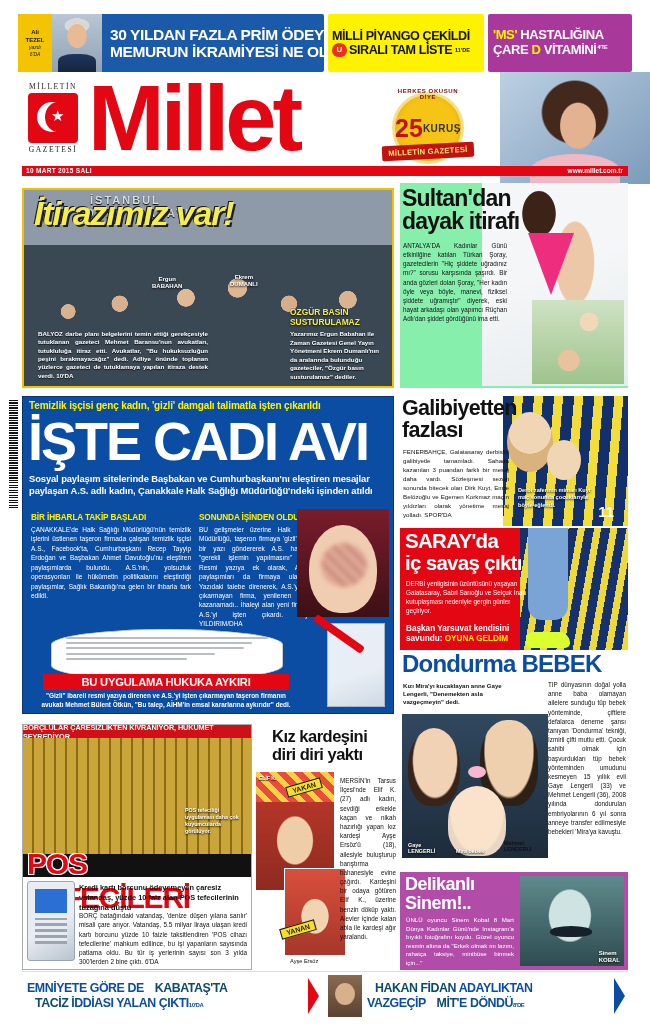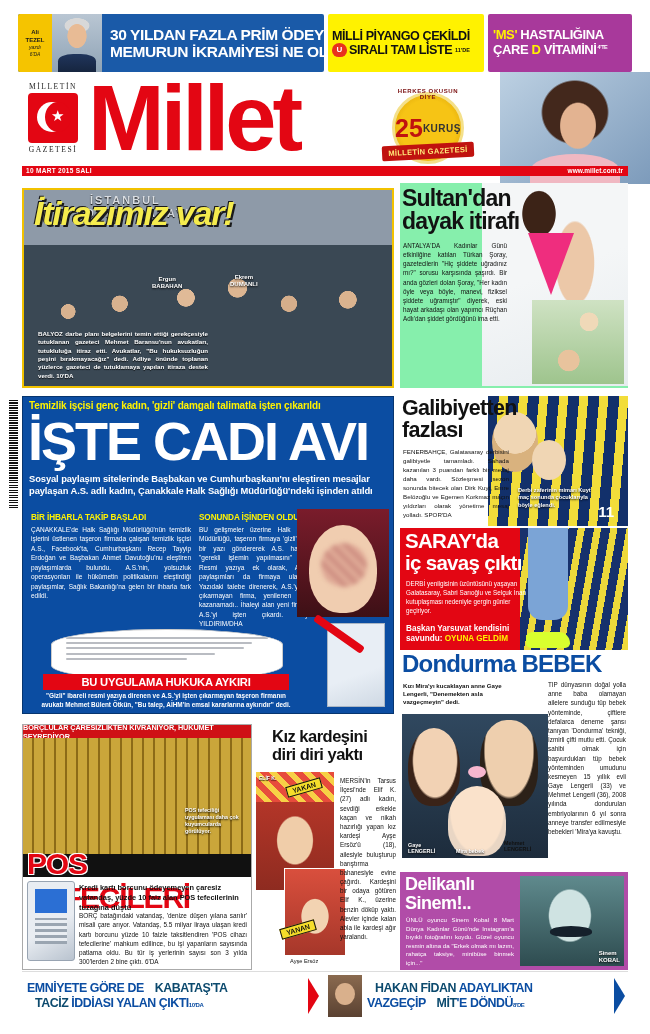--- a/index.html
+++ b/index.html
@@ -193,21 +193,21 @@
   .sc-foot { position: absolute; left: 18px; top: 295px; width: 250px; color: #fff; font-size: 6.4px; line-height: 1.4; text-align: center; font-weight: bold; }
   .sc-pen {
     position: absolute; right: 8px; top: 226px; width: 58px; height: 84px;
     background: linear-gradient(160deg, #e8eef5 0 60%, #cfd9e4 100%); border: 1px solid #aab6c4;
   }
   .sc-pen::after { content: ""; position: absolute; left: -18px; top: 6px; width: 58px; height: 8px; background: #e30613; transform: rotate(35deg); border-radius: 3px; }
 
   
   .story-d { position: absolute; left: 400px; top: 396px; width: 228px; height: 130px; overflow: hidden; background: #fff; }
   .sd-photo {
-    position: absolute; right: 0; top: 0; width: 140px; height: 130px;
+    position: absolute; right: 0; top: 0; width: 125px; height: 130px;
     background:
       repeating-linear-gradient(95deg, #12306b 0 11px, #f2dd3a 11px 20px),
       #12306b;
   }
   .sd-photo::before { content: ""; position: absolute; left: 4px; top: 16px; width: 46px; height: 60px; border-radius: 50%;
     background: radial-gradient(circle at 50% 34%, #f0d6b4 0 46%, #d9b27e 47% 100%); }
   .sd-photo::after { content: ""; position: absolute; left: 44px; top: 44px; width: 34px; height: 40px; border-radius: 50%; background: #f0d6b4; }
   .sd-num { position: absolute; right: 14px; bottom: 6px; color: #fff; font-size: 15px; font-weight: bold; }
   .sd-title { position: absolute; left: 2px; top: 2px; font-size: 21.5px; font-weight: bold; color: #111; line-height: 1.02; letter-spacing: -0.7px; }
   .sd-text { position: absolute; left: 3px; top: 52px; width: 106px; font-size: 6.2px; line-height: 1.45; color: #111; text-align: justify; }
@@ -392,20 +392,24 @@
   <div class="story-a">
     <div class="sa-bg"></div>
     <div class="sa-sign">İSTANBUL</div>
     <div class="sa-sign2">ADALET SARAYI</div>
     <div class="sa-title">İtirazımız var!</div>
     <div class="sa-lbl a" style="white-space:pre-line">Ergun
 BABAHAN</div>
     <div class="sa-lbl b" style="white-space:pre-line">Ekrem
 DUMANLI</div>
     <div class="sa-text">BALYOZ darbe planı belgelerini temin ettiği gerekçesiyle tutuklanan gazeteci Mehmet Baransu'nun avukatları, tutukluluğa itiraz etti. Avukatlar, "Bu hukuksuzluğun peşini bırakmayacağız" dedi. Adliye önünde toplanan yüzlerce gazeteci de tutuklamaya yapılan itiraza destek verdi. 10'DA</div>
+    <div class="sa-side">
+      <div class="h">ÖZGÜR BASIN SUSTURULAMAZ</div>
+      <div class="p">Yazarımız Ergun Babahan ile Zaman Gazetesi Genel Yayın Yönetmeni Ekrem Dumanlı'nın da aralarında bulunduğu gazeteciler, "Özgür basın susturulamaz" dediler.</div>
+    </div>
   </div>
 
   <div class="story-b">
     <div class="sb-photo"></div>
     <div class="sb-photo2"></div>
     <div class="sb-title">
       <div>Sultan'dan</div>
       <div>dayak itirafı</div>
     </div>
     <div class="sb-text">ANTALYA'DA Kadınlar Günü etkinliğine katılan Türkan Şoray, gazetecilerin "Hiç şiddete uğradınız mı?" sorusu karşısında şaşırdı. Bir anda gözleri dolan Şoray, "Her kadın öyle veya böyle, manevi, fiziksel şiddete uğramıştır" diyerek, eski hayat arkadaşı olan yapımcı Rüçhan Adlı'dan şiddet gördüğünü ima etti.</div>

